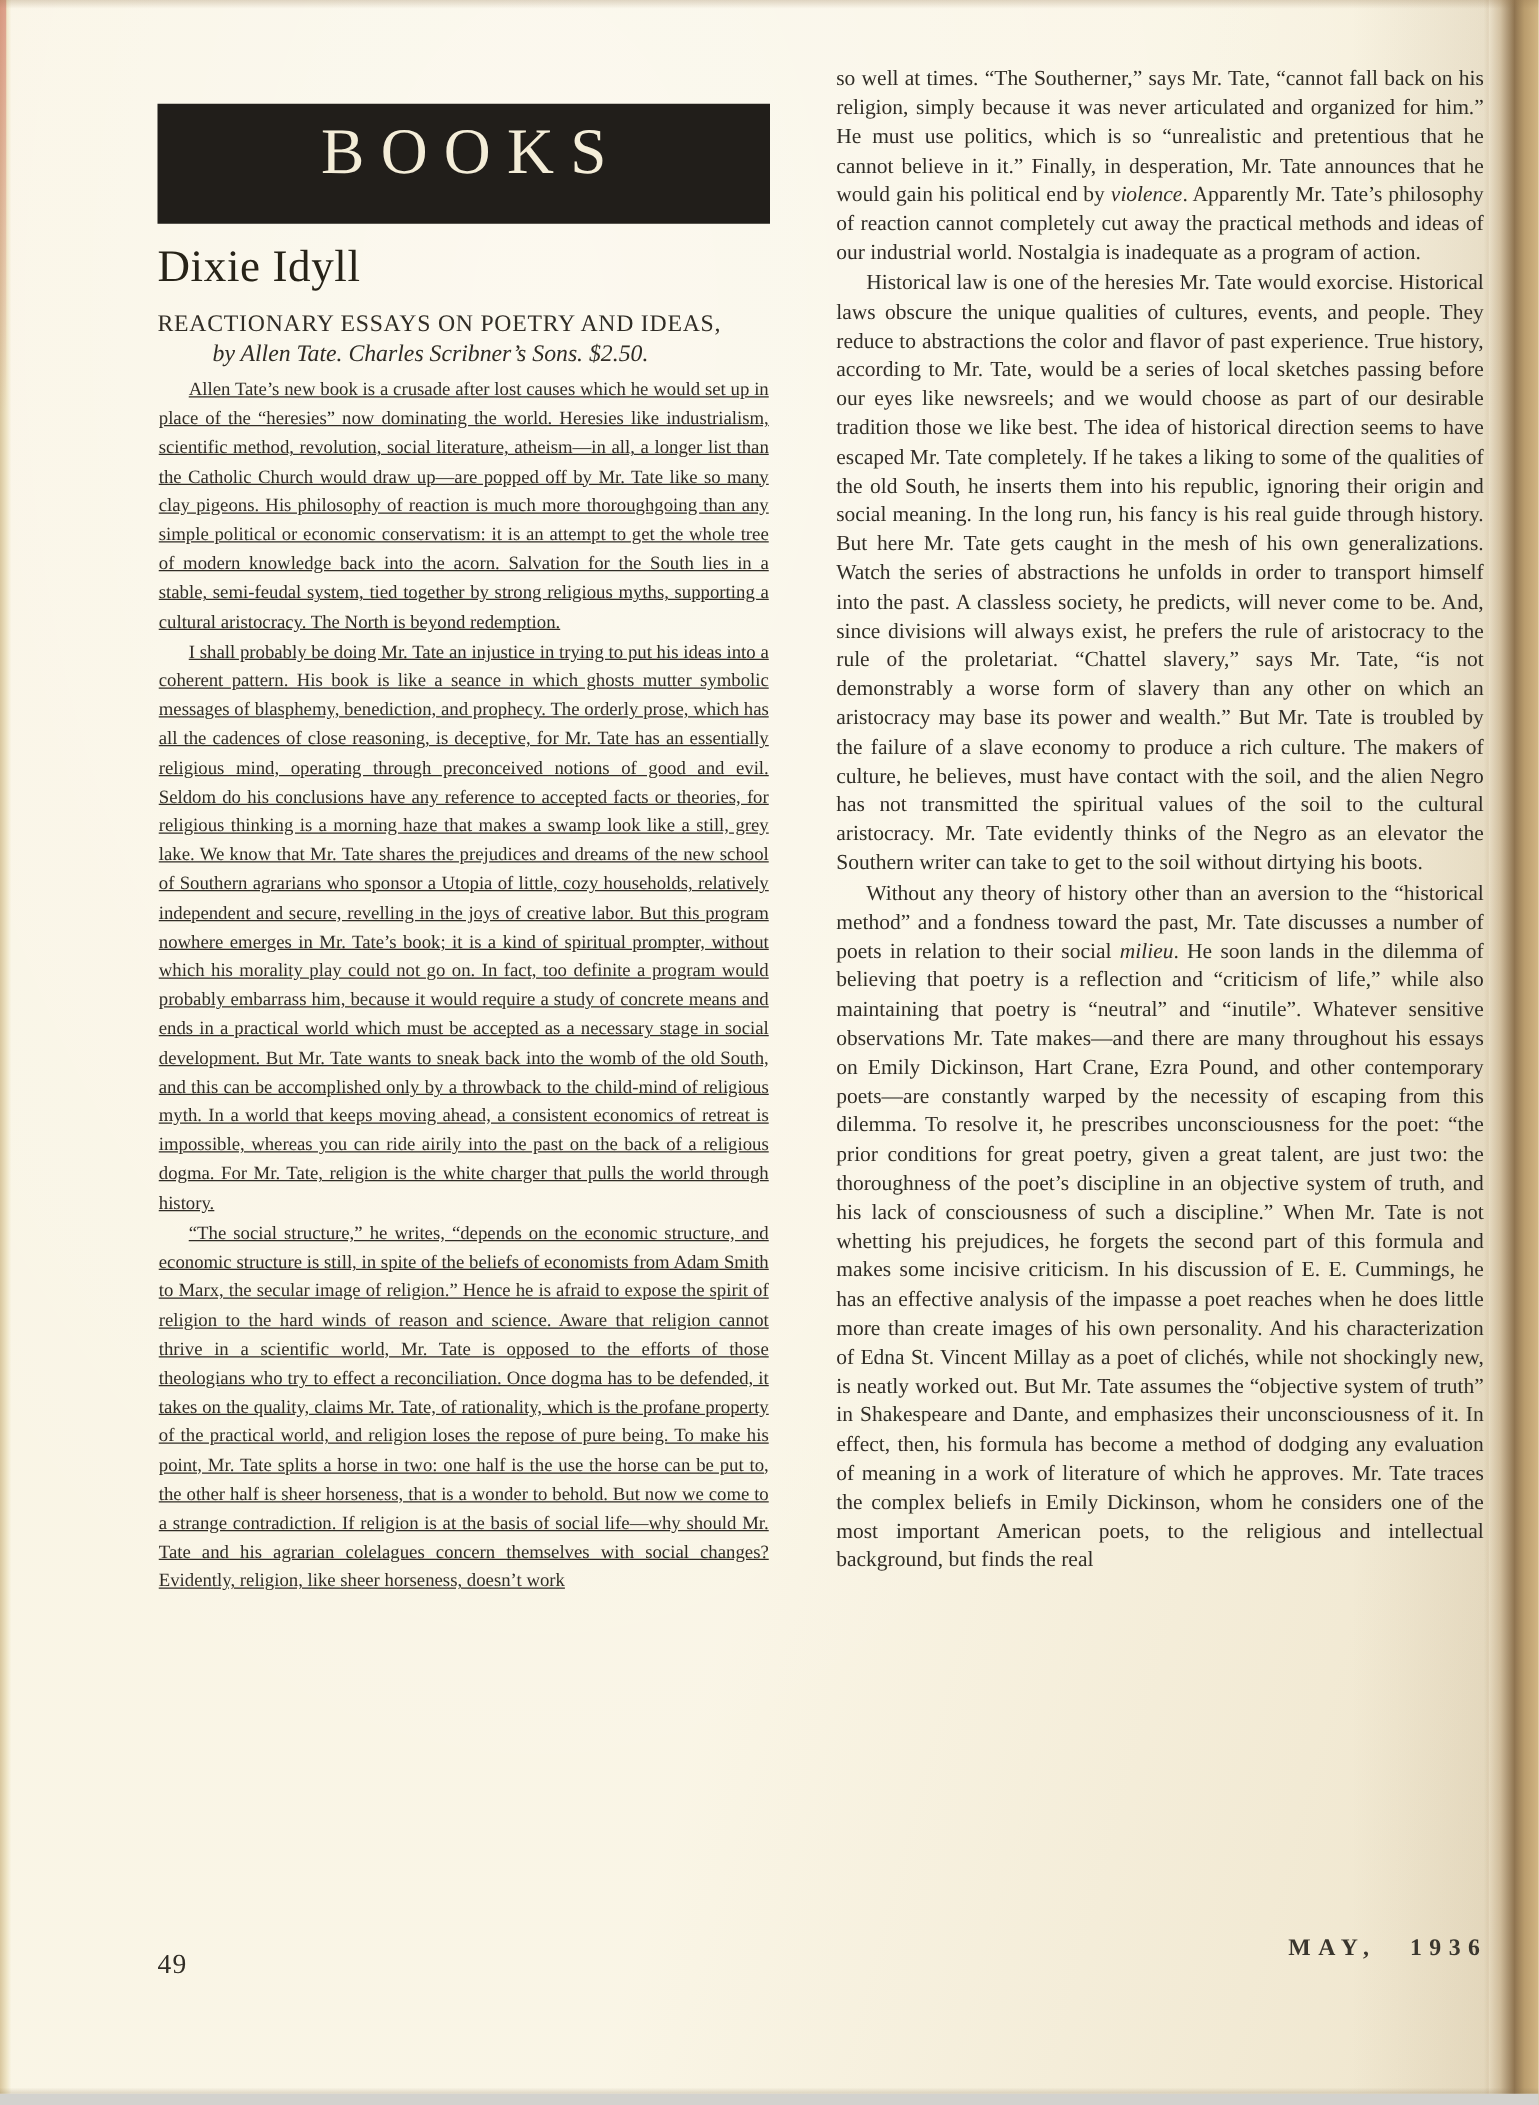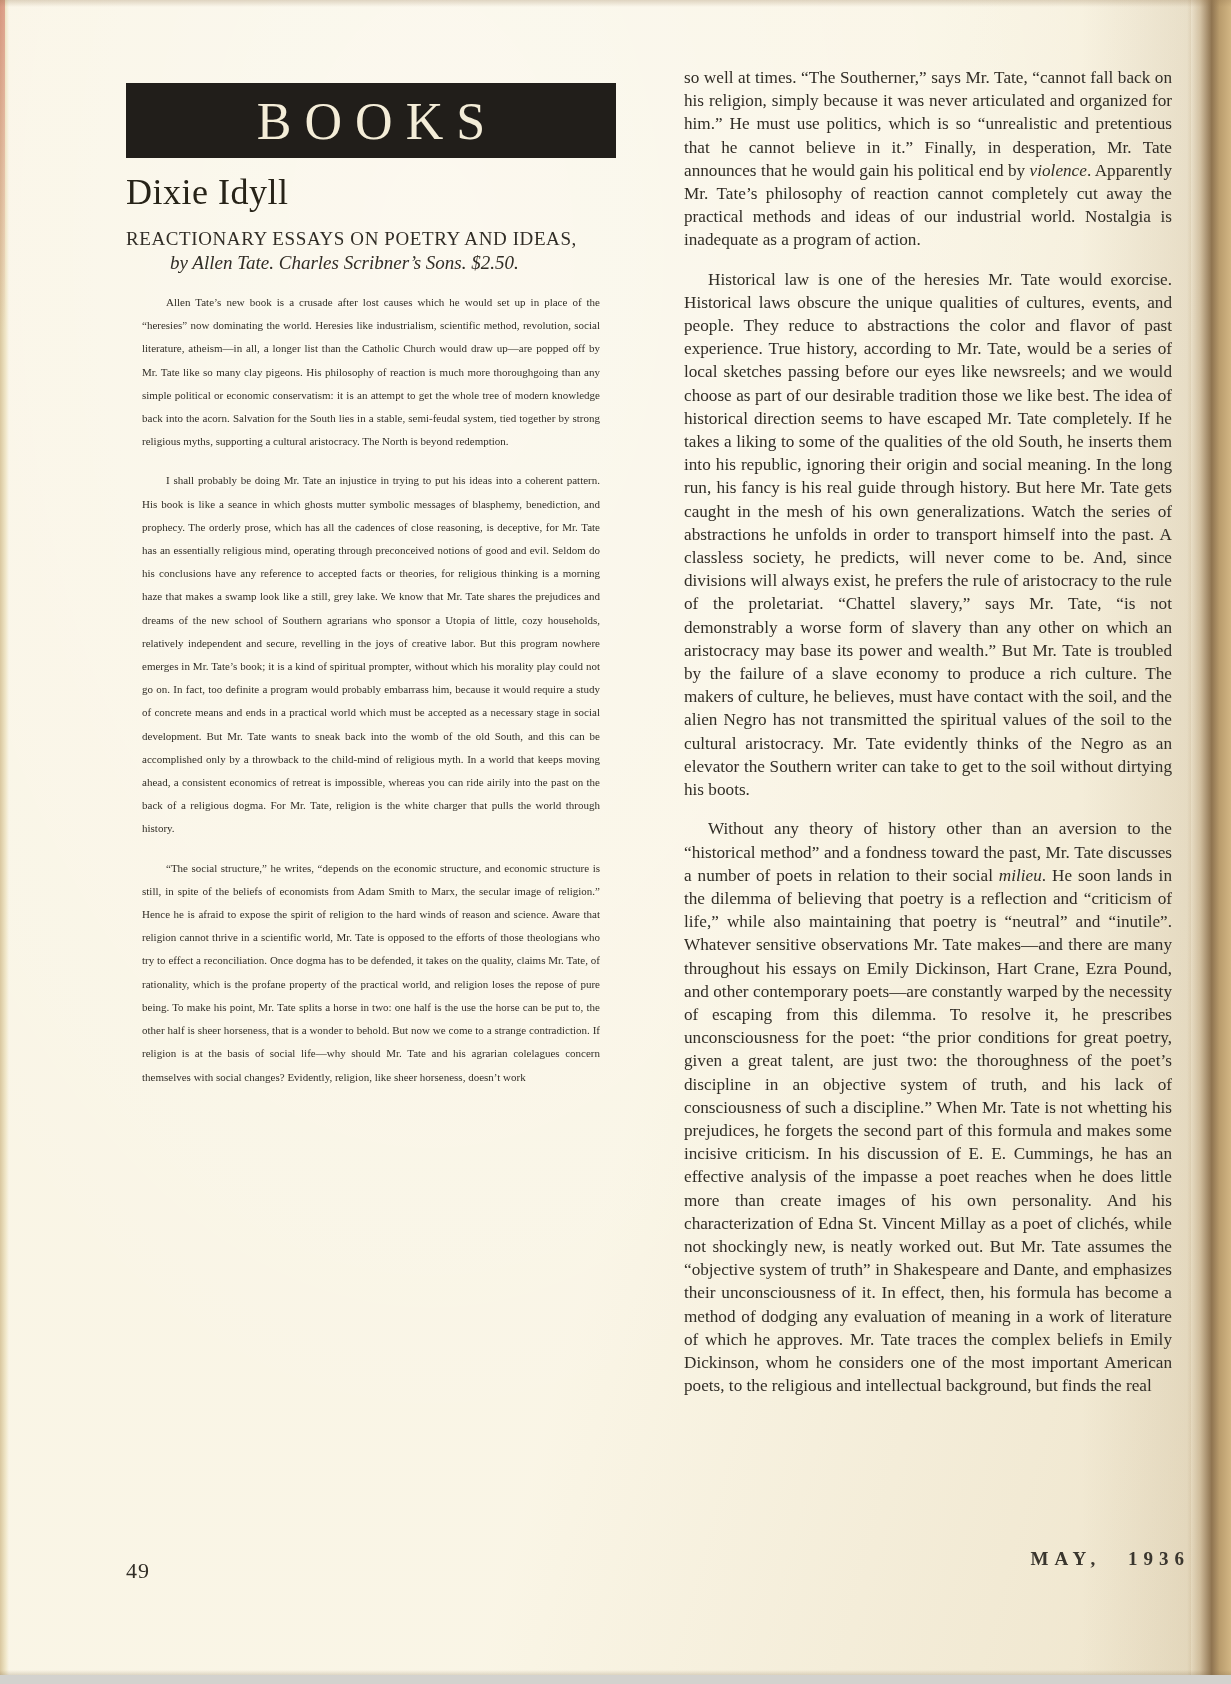--- a/index.html
+++ b/index.html
@@ -25,31 +25,31 @@
     background:linear-gradient(90deg,rgba(150,120,75,0),rgba(150,120,75,.14));}
   .edge-bottom{position:absolute;left:0;bottom:0;width:100%;height:9px;background:#d3d2ce;}
   .edge-bottom-shade{position:absolute;left:0;bottom:9px;width:100%;height:5px;
     background:linear-gradient(0deg,rgba(120,100,70,.22),rgba(120,100,70,0));}
 
   
   .col{position:absolute;text-align:justify;hyphens:auto;-webkit-hyphens:auto;}
   .col-left{left:126px;top:83px;width:490px;}
   .col-right{left:668px;top:50px;width:520px;font-size:17.2px;line-height:23.2px;}
 
-  .banner{height:75px;background:#211e1a;color:#f4edd8;text-align:center;
+  .banner{height:96px;background:#211e1a;color:#f4edd8;text-align:center;
     line-height:77px;font-size:52px;letter-spacing:13px;margin-bottom:13px;
     text-indent:13px; 
   }
   .article-title{font-size:36px;font-weight:normal;letter-spacing:.5px;line-height:42px;
     margin:0 0 14px 0;text-align:left;color:#272318;}
   .review-heading{font-size:19px;line-height:24px;letter-spacing:.6px;margin:0;text-align:left;white-space:nowrap;}
   .review-byline{font-size:19px;line-height:24px;font-style:italic;margin:0 0 5px 0;
     padding-left:44px;text-align:left;}
-  .body-text{font-size:11px;line-height:23.2px;}
-  .body-text p, .col-right p{margin:16px;text-indent:24px;}
+  .body-text{font-size:15px;line-height:23.2px;text-decoration:underline;}
+  .body-text p, .col-right p{margin:1px;text-indent:24px;}
   p.no-indent{text-indent:0;}
   em{font-style:italic;}
 
   
   .folio{position:absolute;left:126px;top:1558px;font-size:22px;letter-spacing:1px;}
   .issue-date{position:absolute;right:41px;top:1548px;font-size:19px;
     letter-spacing:6px;word-spacing:16px;font-weight:bold;color:#3a362e;}
 </style>
 </head>
 <body>

